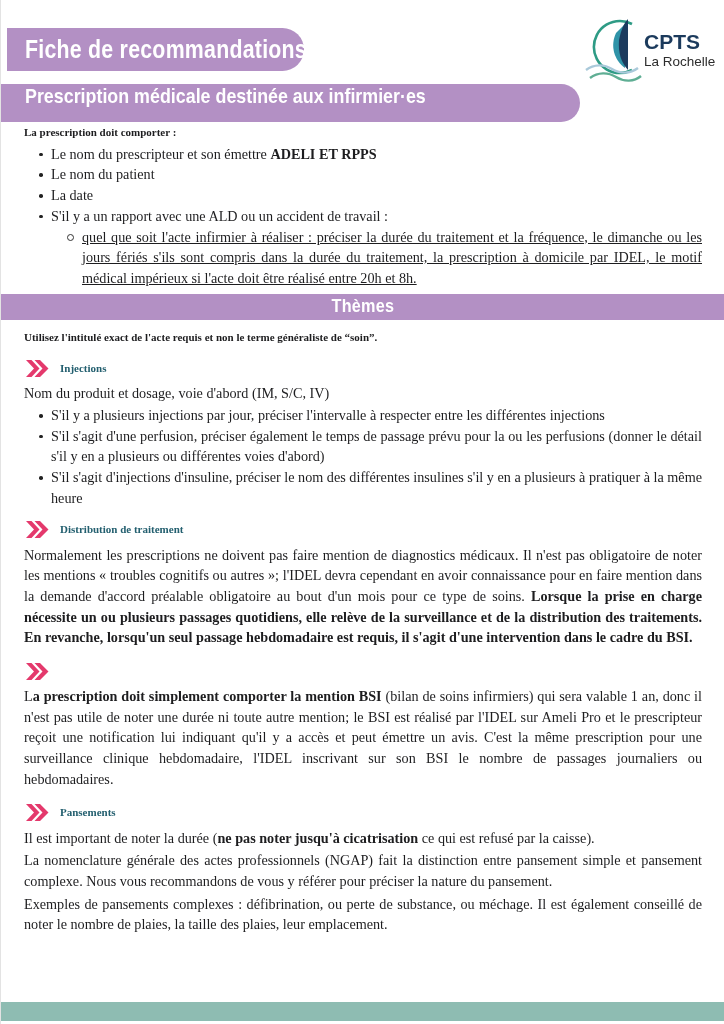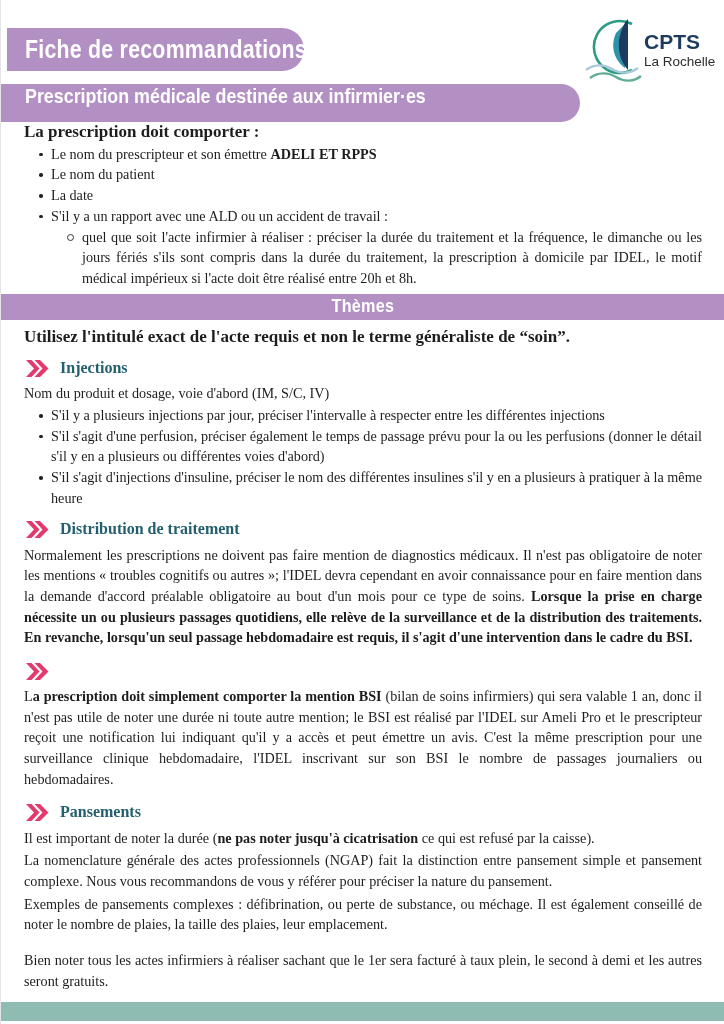--- a/index.html
+++ b/index.html
@@ -15,33 +15,33 @@
     border-radius:0 26px 26px 0; display:flex; align-items:center; padding-left:18px; }
   .banner1 .bt { font-size:26px; transform:scaleX(.82); transform-origin:left center;
     white-space:nowrap; letter-spacing:.3px; }
   .banner2 { position:absolute; top:84px; left:0; width:579px; height:38px;
     border-radius:0 19px 19px 0; display:flex; align-items:flex-start; padding-left:24px; }
   .banner2 .bt { font-size:21px; transform:scaleX(.85); transform-origin:left center;
     white-space:nowrap; }
   .logo { position:absolute; top:8px; right:6px; width:138px; height:84px; }
   .content { position:absolute; top:122px; left:0; right:0; padding:0 22px 0 23px;
     font-size:14.2px; line-height:20.7px; }
-  .bold-line { font-weight:bold; font-size:17px; }
+  .bold-line { font-weight:bold; font-size:11px; }
   ul { list-style:none; margin:1px 0 0 14px; }
   li { position:relative; padding-left:13px; text-align:justify; }
   li::before { content:""; position:absolute; left:1px; top:9px; width:3.5px; height:3.5px;
     border-radius:50%; background:#222; }
-  .subli { margin-left:42px; position:relative; padding-left:16px; text-align:justify; }
+  .subli { margin-left:42px; position:relative; padding-left:16px; text-align:justify;text-decoration:underline; }
   .subli::before { content:""; position:absolute; left:1px; top:7px; width:5px; height:5px;
     border:1.3px solid #333; border-radius:50%; background:#fff; }
   .themes { margin:5px -22px 7px -23px; height:26px; display:flex;
     align-items:center; justify-content:center; }
   .themes .bt { font-size:18px; transform:scaleX(.9); letter-spacing:.3px; }
   .sec-head { display:flex; align-items:center; gap:11px; margin:10px 0 4px; height:22px; }
-  .sec-head h3 { color:#235f6f; font-size:16px; font-weight:bold; white-space:nowrap; }
+  .sec-head h3 { color:#235f6f; font-size:11px; font-weight:bold; white-space:nowrap; }
   .chev { flex:0 0 auto; margin-left:2px; }
   .para { text-align:justify; margin-top:2px; }
   .gap-para { margin-top:15px; }
   .b { font-weight:bold; }
   .bottom-bar { position:absolute; left:0; right:0; top:1002px; height:19px; background:#8ebcb2; }
 </style>
 </head>
 <body>
 
 <div class="banner-purple banner1">
@@ -117,17 +117,16 @@
     <svg class="chev" width="23" height="19" viewBox="0 0 23 19">
       <polygon points="0,1 5.5,1 13.5,9.5 5.5,18 0,18 8,9.5" fill="#e4396c"></polygon>
       <polygon points="8.5,1 14,1 22.5,9.5 14,18 8.5,18 16.5,9.5" fill="#e4396c"></polygon>
     </svg>
     <h3>Pansements</h3>
   </div>
   <p class="para"><span>Il est important de noter la durée (</span><span class="b">ne pas noter jusqu'à cicatrisation</span><span> ce qui est refusé par la caisse).</span></p>
   <p class="para"><span>La nomenclature générale des actes professionnels (NGAP) fait la distinction entre pansement simple et pansement complexe. Nous vous recommandons de vous y référer pour préciser la nature du pansement.</span></p>
   <p class="para"><span>Exemples de pansements complexes : défibrination, ou perte de substance, ou méchage. Il est également conseillé de noter le nombre de plaies, la taille des plaies, leur emplacement.</span></p>
 
-  <p class="para gap-para">Bien noter tous les actes infirmiers à réaliser sachant que le 1er sera facturé à taux plein, le second à demi et les autres seront gratuits.</p>
 
 </div>
 
 <div class="bottom-bar"></div>
 
 </body></html>

